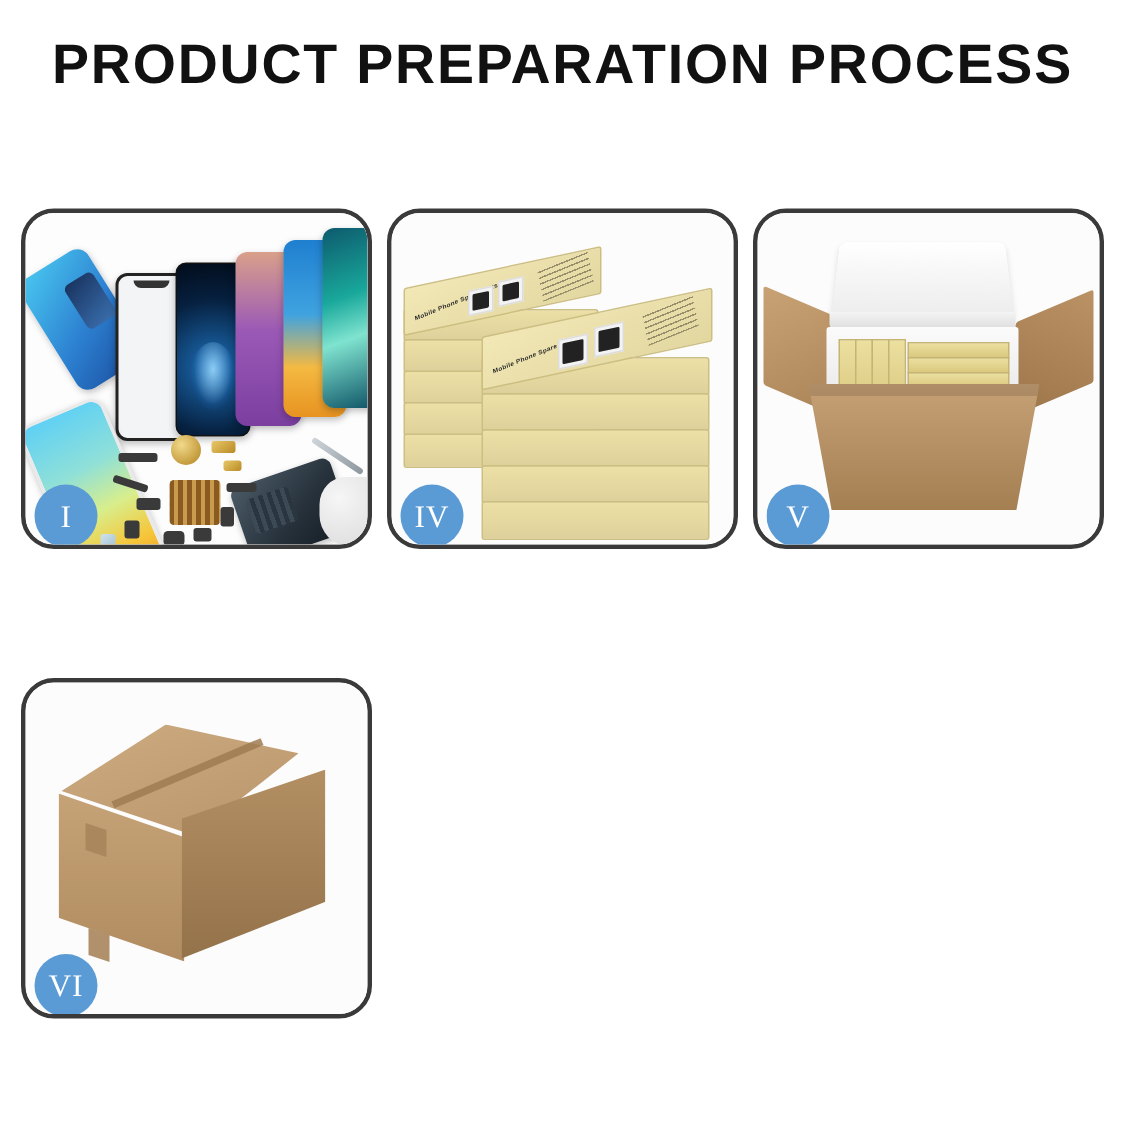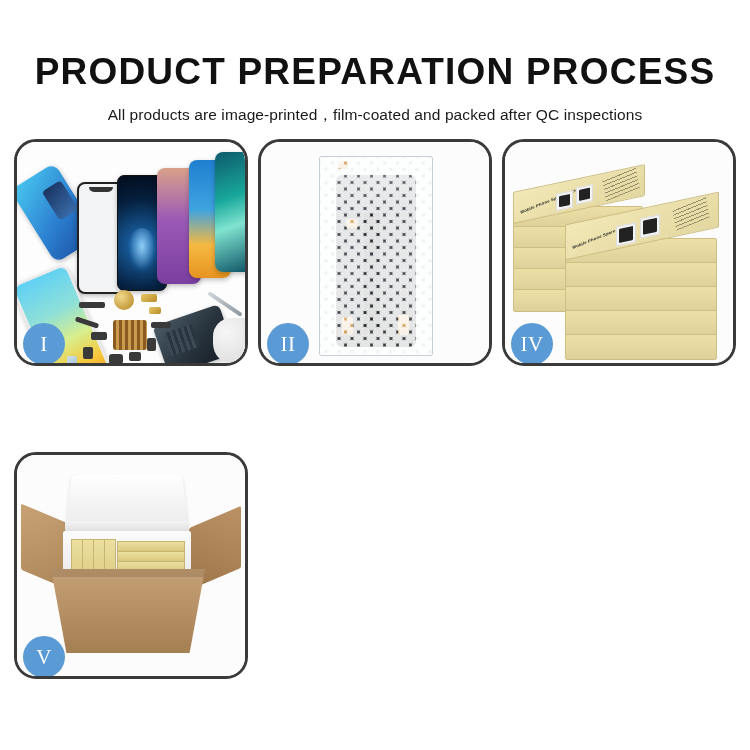--- a/index.html
+++ b/index.html
@@ -6,21 +6,21 @@
   body{
     width:750px;height:750px;
     background:#ffffff;
     font-family:"Liberation Sans",sans-serif;
     overflow:hidden;
     position:relative;
   }
   #page{width:750px;height:750px;position:relative;background:#fff;}
 
   
-  .header{text-align:center;padding-top:53px;}
+  .header{text-align:center;padding-top:24px;}
   .title{
     font-size:37px;font-weight:700;letter-spacing:1.2px;
     color:#111;line-height:1;font-family:"Liberation Sans",sans-serif;
   }
   .subtitle{
     margin-top:15px;font-size:15.5px;color:#1a1a1a;
     font-family:"Liberation Sans",sans-serif;letter-spacing:0.1px;
   }
 
   
@@ -232,21 +232,20 @@
     clip-path:polygon(0 26%,100% 0,100% 70%,0 100%);}
   .c-tape{position:absolute;background:#a8855c;opacity:.9;}
 </style>
 </head>
 <body>
 
 <div id="page">
 
   <div class="header">
     <div class="title">PRODUCT PREPARATION PROCESS</div>
-    <div class="subtitle">All products are image-printed，film-coated and packed after QC inspections</div>
   </div>
 
   <div class="grid">
 
     <div class="panel">
       <div class="photo p1">
         <div class="ph ph-a"></div>
         <div class="ph ph-b"></div>
         <div class="ph ph-c"></div>
         <div class="ph ph-d"></div>
@@ -266,34 +265,20 @@
         <div class="gold" style="left:132px;top:165px;width:12px;height:7px;"></div>
         <div class="gold" style="left:50px;top:214px;width:10px;height:14px;background:linear-gradient(140deg,#cfe3ef,#9ab8c9);"></div>
         <div class="chip" style="left:58px;top:178px;width:24px;height:5px;transform:rotate(18deg);"></div>
         <div class="chip" style="left:134px;top:180px;width:20px;height:6px;"></div>
         <div class="tweez"></div>
         <div class="hand"></div>
       </div>
       <div class="badge">I</div>
     </div>
 
-    <div class="panel">
-      <div class="photo">
-        <div class="bag">
-          <div class="inner"></div>
-          <div class="strip"></div>
-          <div class="tab" style="left:18px;top:4px;width:10px;height:8px;"></div>
-          <div class="tab" style="left:26px;top:62px;width:12px;height:9px;"></div>
-          <div class="tab" style="left:22px;top:160px;width:11px;height:18px;"></div>
-          <div class="tab" style="left:78px;top:158px;width:11px;height:20px;"></div>
-          <div class="bubbles"></div>
-        </div>
-      </div>
-      <div class="badge">II</div>
-    </div>
 
 
     <div class="panel">
       <div class="photo">
         <div class="stack">
 
           <div class="bx" style="left:0px;top:40px;width:128px;height:20px;"></div>
           <div class="bx" style="left:0px;top:60px;width:128px;height:21px;"></div>
           <div class="bx" style="left:0px;top:81px;width:128px;height:21px;"></div>
           <div class="bx" style="left:0px;top:102px;width:128px;height:21px;"></div>
@@ -344,15 +329,26 @@
         <div class="v-ybox" style="left:87px;top:84px;width:10px;height:44px;"></div>
         <div class="v-ybox" style="left:100px;top:86px;width:66px;height:9px;"></div>
         <div class="v-ybox" style="left:100px;top:96px;width:66px;height:9px;"></div>
         <div class="v-ybox" style="left:100px;top:106px;width:66px;height:9px;"></div>
         <div class="v-ybox" style="left:100px;top:116px;width:66px;height:9px;"></div>
         <div class="v-body"></div>
       </div>
       <div class="badge">V</div>
     </div>
 
+    <div class="panel">
+      <div class="photo">
+        <div class="c-top"></div>
+        <div class="c-seam"></div>
+        <div class="c-left"></div>
+        <div class="c-right"></div>
+        <div class="c-tape" style="left:40px;top:96px;width:14px;height:18px;transform:skewY(18deg);"></div>
+        <div class="c-tape" style="left:42px;top:166px;width:14px;height:18px;transform:skewY(18deg);"></div>
+      </div>
+      <div class="badge">VI</div>
+    </div>
 
   </div>
 </div>
 
 </body></html>

